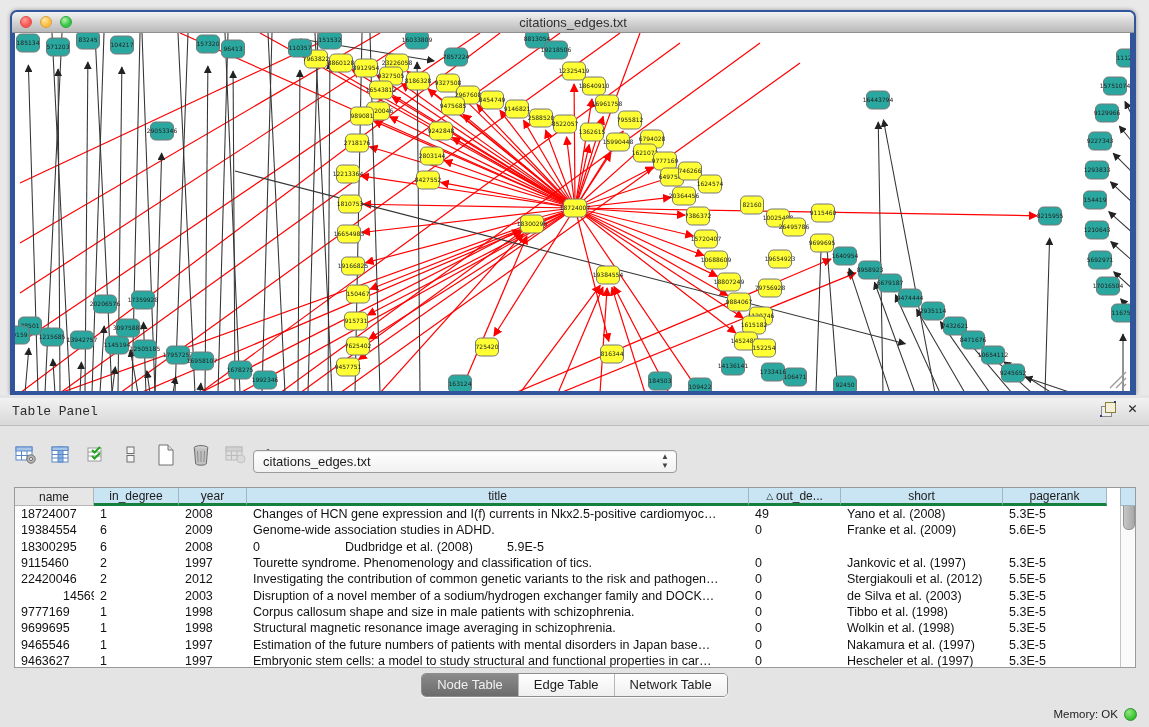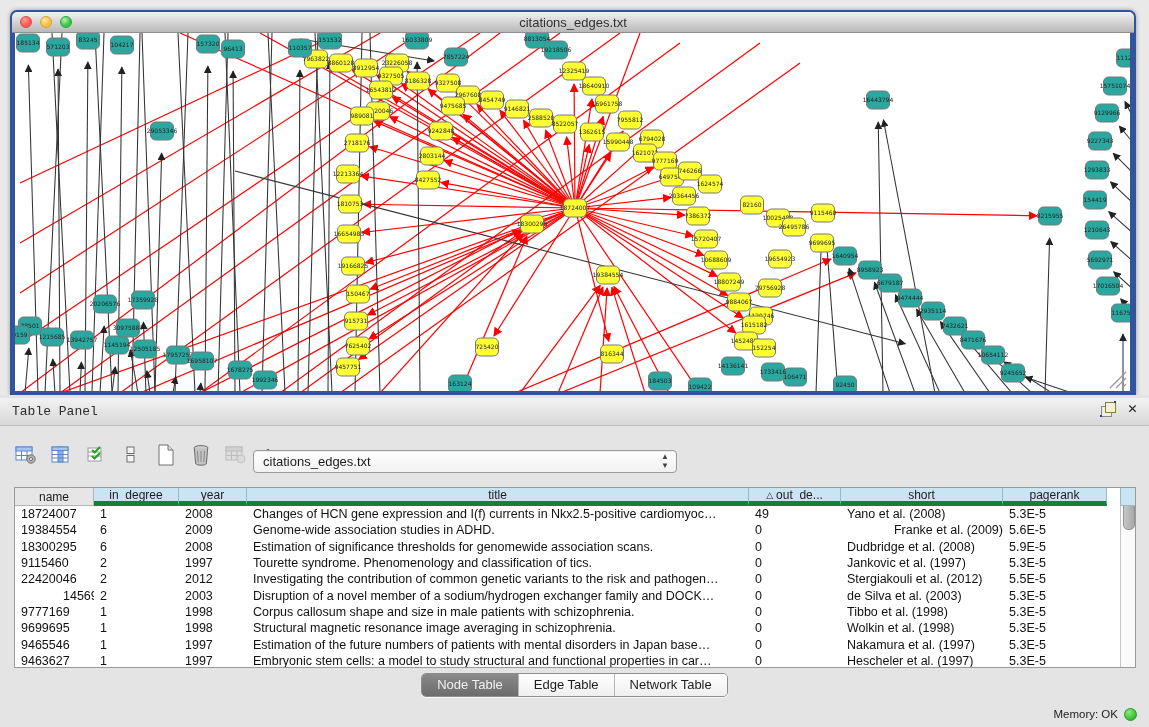--- a/index.html
+++ b/index.html
@@ -43,21 +43,21 @@
   #table-combo{position:absolute;left:253px;top:55px;width:424px;height:23px;box-sizing:border-box;
     border:1px solid #9b9b9b;border-radius:4px;background:linear-gradient(#ffffff,#f1f1f1);
     display:flex;align-items:center;font-size:13px;color:#1c1c1c;padding-left:9px;box-shadow:inset 0 1px 1px rgba(0,0,0,.08);}
   #combo-arrows{position:absolute;right:7px;top:1px;display:flex;flex-direction:column;line-height:9px;
     font-size:8px;color:#444;}
 
   #table-box{position:absolute;left:14px;top:92px;width:1122px;height:181px;background:#fff;
     border:1px solid #9a9a9a;box-sizing:border-box;overflow:hidden;}
   #grid{position:absolute;left:0;top:0;right:15px;bottom:0;}
   #grid-header{display:flex;height:18px;}
-  .hcell{box-sizing:border-box;border-right:1px solid #9fb6c4;border-bottom:5px solid #15803d;
+  .hcell{box-sizing:border-box;border-right:1px solid #9fb6c4;border-bottom:3px solid #15803d;
     background:#c9e4f3;font-size:12px;color:#1c1c1c;display:flex;align-items:center;justify-content:center;
     overflow:hidden;white-space:nowrap;}
   .hcell.first{background:#e6e6e6;border-right:1px solid #b5b5b5;border-bottom:1px solid #b5b5b5;}
   .sort-glyph{font-size:9px;margin-right:3px;color:#222;}
   .trow{display:flex;height:16.3px;align-items:center;}
   .tcell{box-sizing:border-box;font-size:12.5px;color:#111;padding-left:6px;overflow:hidden;
     white-space:nowrap;text-overflow:clip;}
   #vscroll{position:absolute;right:0;top:0;bottom:0;width:15px;background:#fafafa;border-left:1px solid #c4c4c4;box-sizing:border-box;}
   #vscroll-corner{position:absolute;right:0;top:0;width:15px;height:18px;background:#c9e4f3;border-left:1px solid #9fb6c4;border-bottom:1px solid #9fb6c4;box-sizing:border-box;}
   #vthumb{position:absolute;left:2px;top:6px;width:10px;height:34px;border-radius:5px;
@@ -835,28 +835,27 @@
               <div class="tcell" style="width: 92px;">49</div>
               <div class="tcell" style="width: 162px;">Yano et al. (2008)</div>
               <div class="tcell" style="width: 104px;">5.3E-5</div>
             </div>
             <div class="trow">
               <div class="tcell" style="width: 79px;">19384554</div>
               <div class="tcell" style="width: 85px;">6</div>
               <div class="tcell" style="width: 68px;">2009</div>
               <div class="tcell" style="width: 502px;">Genome-wide association studies in ADHD.</div>
               <div class="tcell" style="width: 92px;">0</div>
-              <div class="tcell" style="width: 162px; text-align: right;">Franke et al. (2009)</div>
+              <div class="tcell" style="width: 162px;">Franke et al. (2009)</div>
               <div class="tcell" style="width: 104px;">5.6E-5</div>
             </div>
             <div class="trow">
               <div class="tcell" style="width: 79px;">18300295</div>
               <div class="tcell" style="width: 85px;">6</div>
               <div class="tcell" style="width: 68px;">2008</div>
-              <div class="tcell" style="width: 502px;">Estimation of significance thresholds for genomewide association scans.</div>
               <div class="tcell" style="width: 92px;">0</div>
               <div class="tcell" style="width: 162px;">Dudbridge et al. (2008)</div>
               <div class="tcell" style="width: 104px;">5.9E-5</div>
             </div>
             <div class="trow">
               <div class="tcell" style="width: 79px;">9115460</div>
               <div class="tcell" style="width: 85px;">2</div>
               <div class="tcell" style="width: 68px;">1997</div>
               <div class="tcell" style="width: 502px;">Tourette syndrome. Phenomenology and classification of tics.</div>
               <div class="tcell" style="width: 92px;">0</div>

